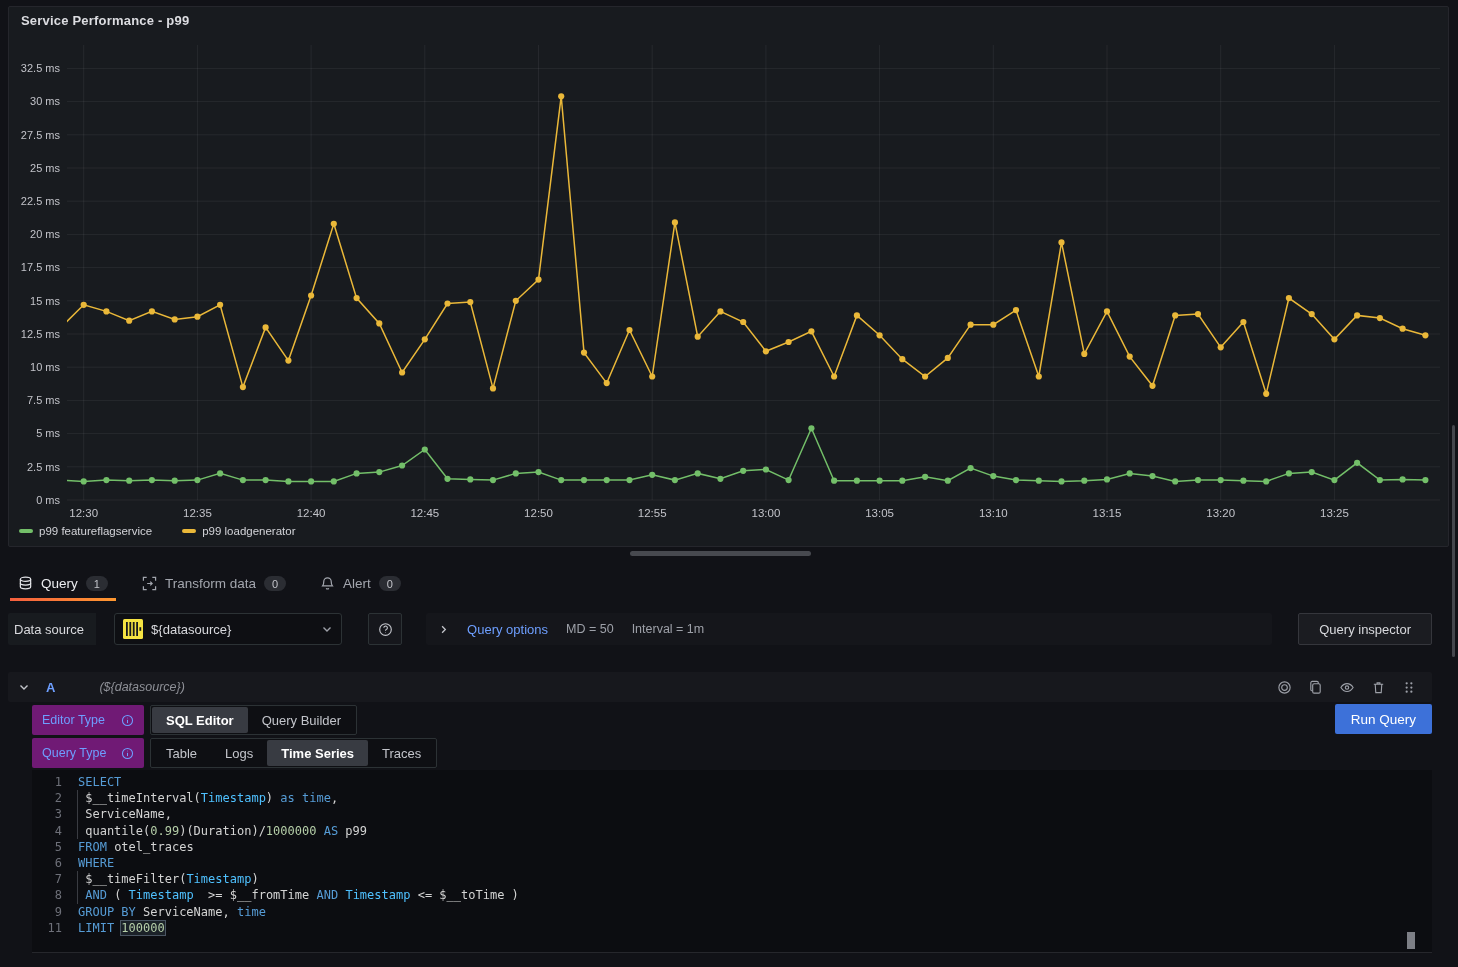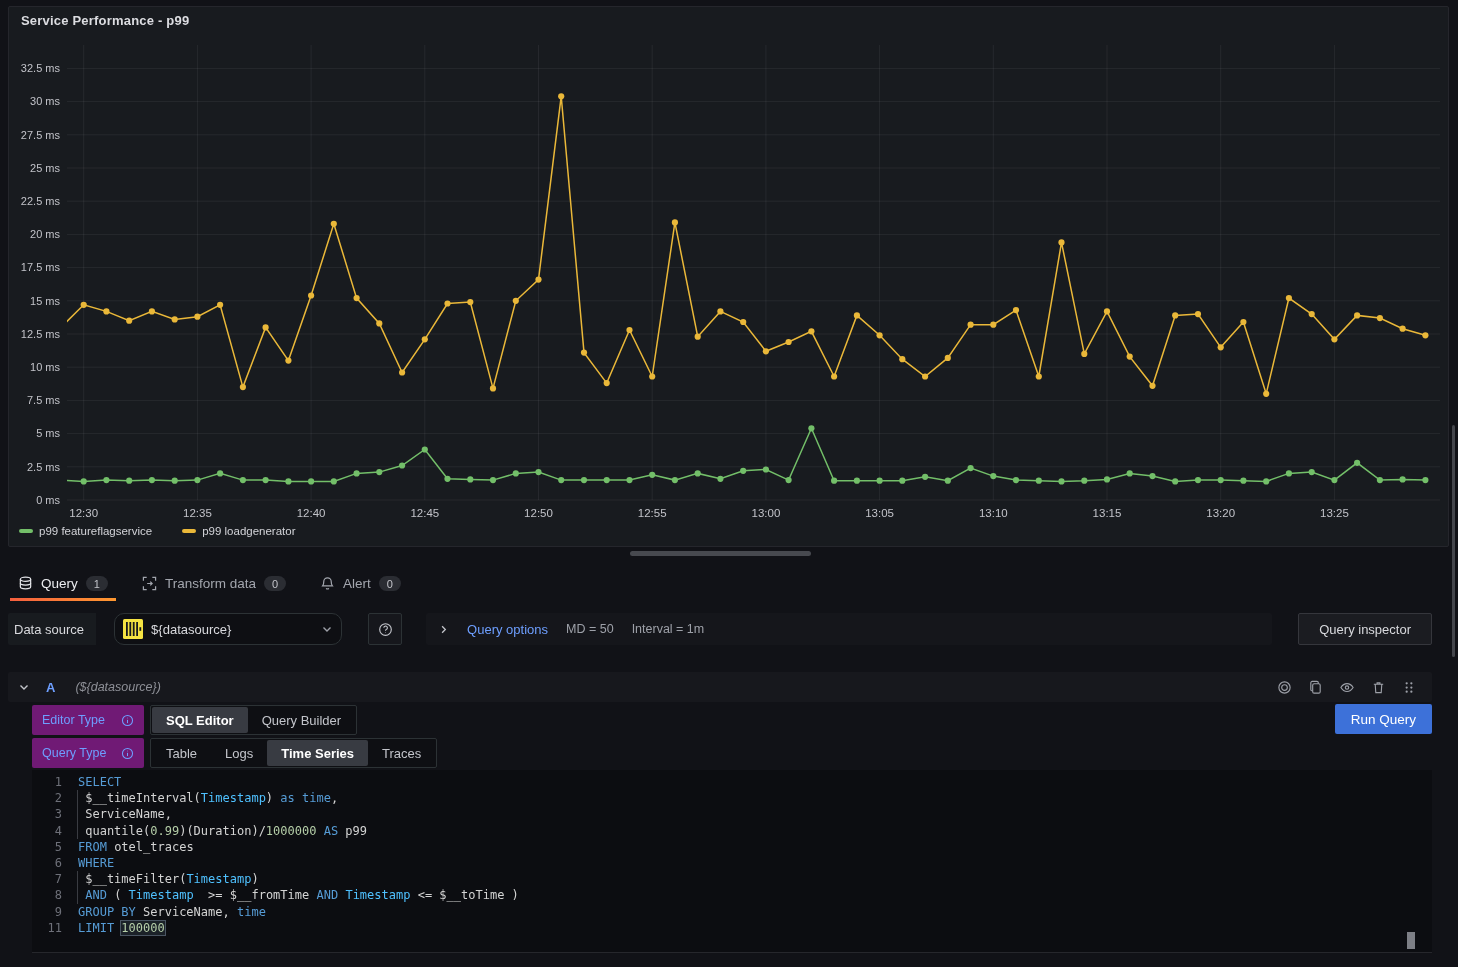--- a/index.html
+++ b/index.html
@@ -27,34 +27,34 @@
   .tab.active .lbl{color:#ECEDF0;}
   .tab svg{stroke:#A3A6AE;}
   .tab.active svg{stroke:#E4E5E9;}
   .badge{font-size:11px;color:#C3C4CA;background:#2B2D33;border-radius:9px;padding:1.5px 8px;}
   .tab.active .underline{position:absolute;left:2px;right:2px;bottom:0;height:3px;
        background:linear-gradient(90deg,#F55F3E,#FF9830);}
   
   .toolbar{position:absolute;left:8px;top:613px;right:26px;height:32px;display:flex;align-items:stretch;gap:18px;}
   .ds-label{display:flex;align-items:center;padding:0 12px 0 6px;font-size:13px;font-weight:500;color:#D8D9DD;background:#181B1F;border-radius:2px 0 0 2px;}
   .ds-picker{display:flex;align-items:center;gap:8px;width:210px;background:#0E0F13;border:1px solid #2C3235;
-             border-radius:10px;padding:0 8px;cursor:pointer;}
+             border-radius:3px;padding:0 8px;cursor:pointer;}
   .ds-picker .val{flex:1;font-size:13px;color:#D8D9DD;}
   .help-btn{width:32px;margin-left:8px;background:#16171C;border:1px solid #2C3235;border-radius:2px;
             display:flex;align-items:center;justify-content:center;cursor:pointer;}
   .opts-strip{flex:1;margin-left:6px;background:#15161B;border-radius:2px;display:flex;align-items:center;gap:18px;padding:0 12px;}
   .opts-strip .qo{font-size:13px;font-weight:500;color:#6E9FFF;cursor:pointer;}
   .opts-strip .meta{font-size:12.5px;color:#9DA0A8;}
   .qi-btn{margin-left:8px;padding:0 20px;display:flex;align-items:center;background:#1B1C21;border:1px solid #35363C;
           border-radius:2px;font-size:13px;font-weight:500;color:#D8D9DD;cursor:pointer;}
   
   .qrow{position:absolute;left:8px;top:672px;right:26px;height:30px;background:#17181D;border-radius:2px;
         display:flex;align-items:center;padding:0 10px;box-sizing:border-box;}
   .qrow .ref{color:#6E9FFF;font-size:13px;font-weight:700;margin-left:16px;}
-  .qrow .hint{color:#8E9097;font-size:12.5px;font-style:italic;margin-left:20px;}
+  .qrow .hint{color:#8E9097;font-size:12.5px;font-style:italic;margin-left:44px;}
   .qrow .spacer{flex:1;}
   .qrow .ricons{display:flex;align-items:center;gap:16px;margin-right:6px;}
   .qrow .ricons span{display:flex;cursor:pointer;}
   
   .chip{position:absolute;left:32px;height:30px;display:flex;align-items:center;gap:5px;background:#701a75;
         border-radius:2px;padding:0 10px;width:112px;box-sizing:border-box;}
   .chip .clbl{color:#6E9FFF;font-size:12.5px;font-weight:500;flex:1;}
   .radio{position:absolute;left:150px;height:30px;display:flex;background:#0E0F13;
          border:1px solid #2C3235;border-radius:2px;padding:1px;box-sizing:border-box;}
   .radio .opt{padding:0 14px;height:26px;display:flex;align-items:center;font-size:13px;color:#C3C5CB;

